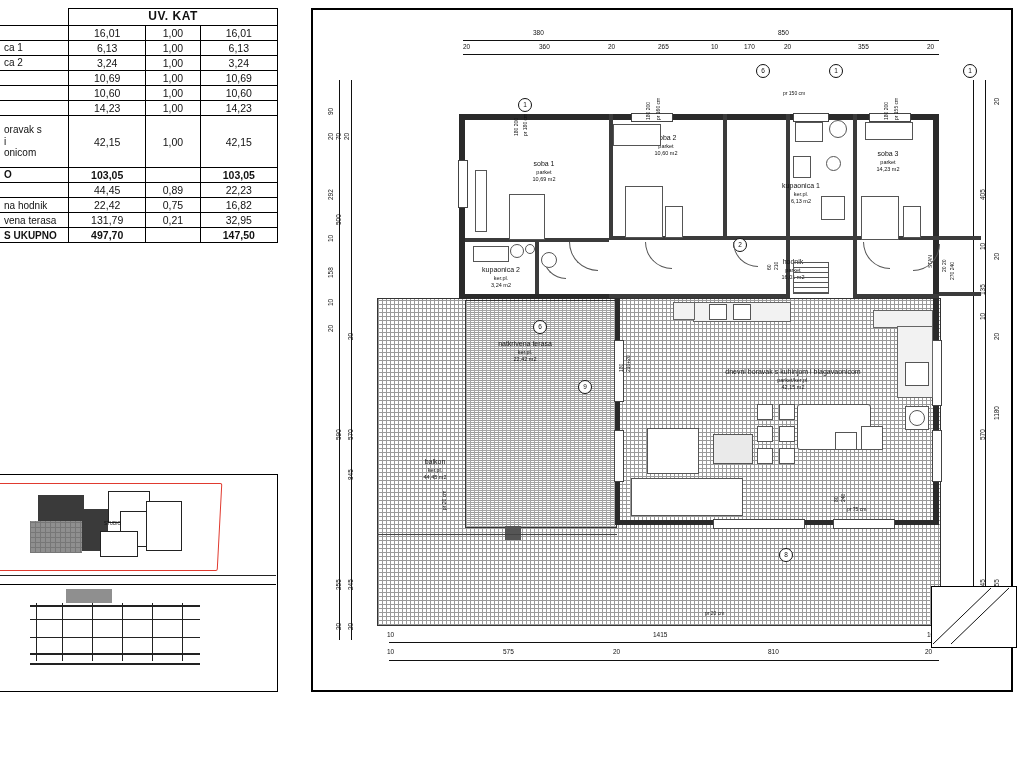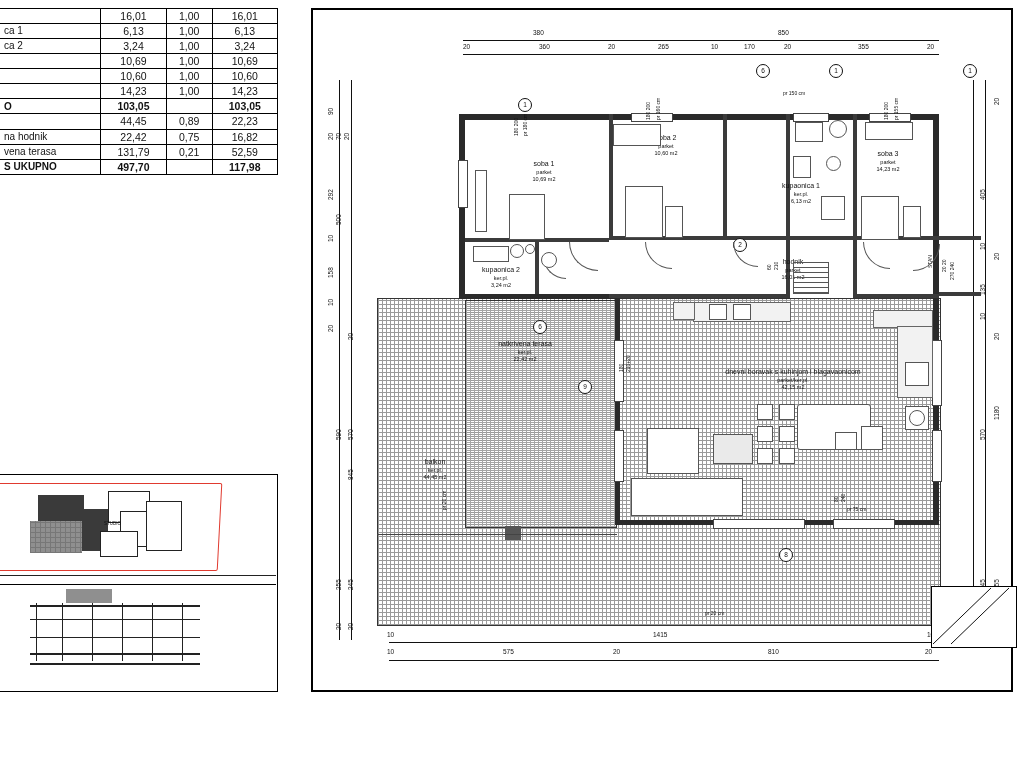--- a/index.html
+++ b/index.html
@@ -75,20 +75,24 @@
     repeating-linear-gradient(0deg,#555 0 0.7px,transparent 0.7px 5px);border:1px solid #555;}
 </style>
 </head>
 <body>
 
 <div class="root">
 
   <div class="left-panel">
     <table class="areas">
       <tbody>
+          <tr>
+        <td style="border-top:none;border-bottom:none;border-right:none;width:62px;"></td>
+        <td class="title-cell" colspan="3">UV. KAT</td>
+      </tr>
 
       <tr>
             <td class="lbl"></td>
             <td>16,01</td>
             <td>1,00</td>
             <td>16,01</td>
           </tr>
       <tr>
             <td class="lbl">ca 1</td>
             <td>6,13</td>
@@ -111,20 +115,28 @@
             <td class="lbl"></td>
             <td>10,60</td>
             <td>1,00</td>
             <td>10,60</td>
           </tr>
       <tr>
             <td class="lbl"></td>
             <td>14,23</td>
             <td>1,00</td>
             <td>14,23</td>
+          </tr>
+      <tr style="height:52px;">
+            <td class="lbl" style="white-space:pre-line;">oravak s
+i
+onicom</td>
+            <td>42,15</td>
+            <td>1,00</td>
+            <td>42,15</td>
           </tr>
       <tr>
             <td class="lbl bold">O</td>
             <td class="bold">103,05</td>
             <td></td>
             <td class="bold">103,05</td>
           </tr>
       <tr>
             <td class="lbl"></td>
             <td>44,45</td>
@@ -134,27 +146,27 @@
       <tr>
             <td class="lbl">na hodnik</td>
             <td>22,42</td>
             <td>0,75</td>
             <td>16,82</td>
           </tr>
       <tr>
             <td class="lbl">vena  terasa</td>
             <td>131,79</td>
             <td>0,21</td>
-            <td>52,59</td>
+            <td>32,95</td>
           </tr>
       <tr>
             <td class="lbl bold">S UKUPNO</td>
             <td class="bold">497,70</td>
             <td></td>
-            <td class="bold">117,98</td>
+            <td class="bold">147,50</td>
           </tr>
     </tbody>
       </table>
   </div>
 
   <div class="thumbs">
 
     <div class="thumb-site">
 
       <div class="plotline" style="left:-10px;top:8px;width:228px;height:86px;border-radius:2px;transform:skewX(-3deg);"></div>

